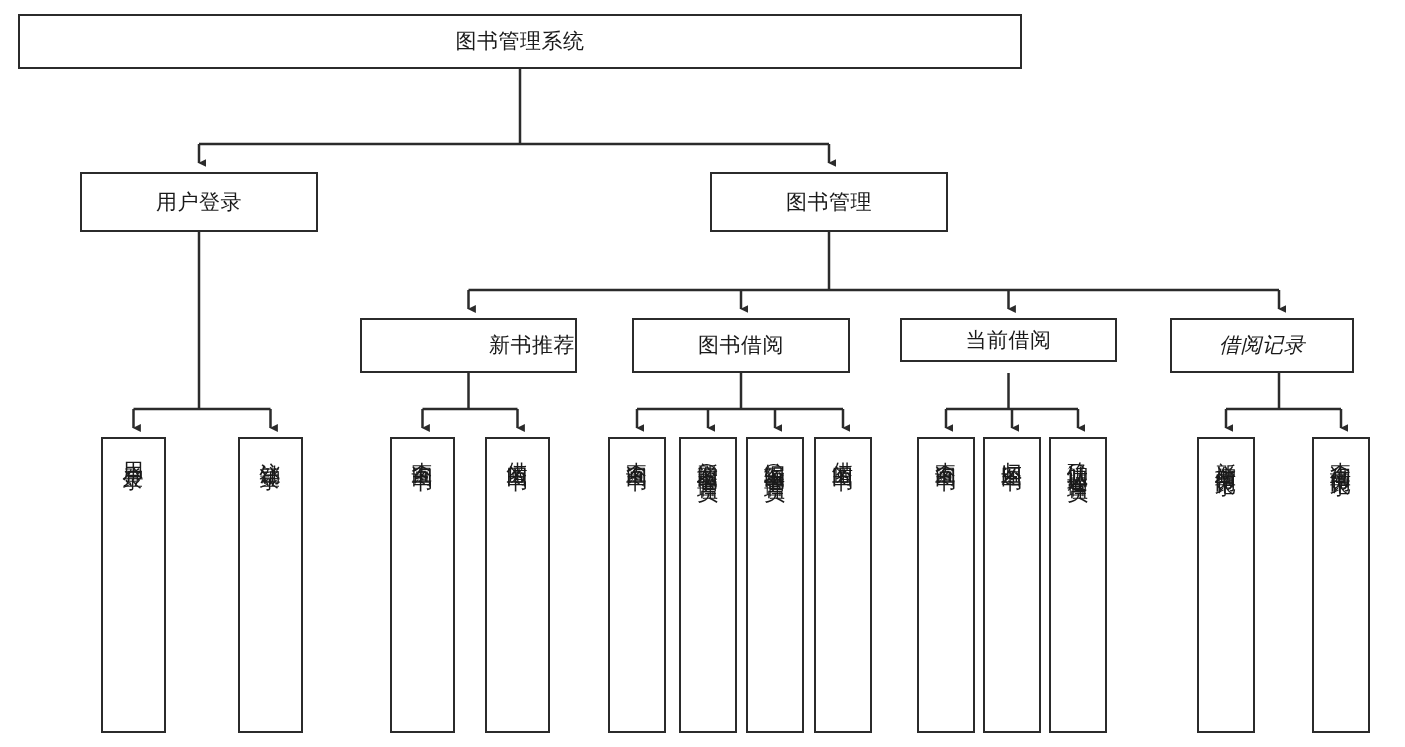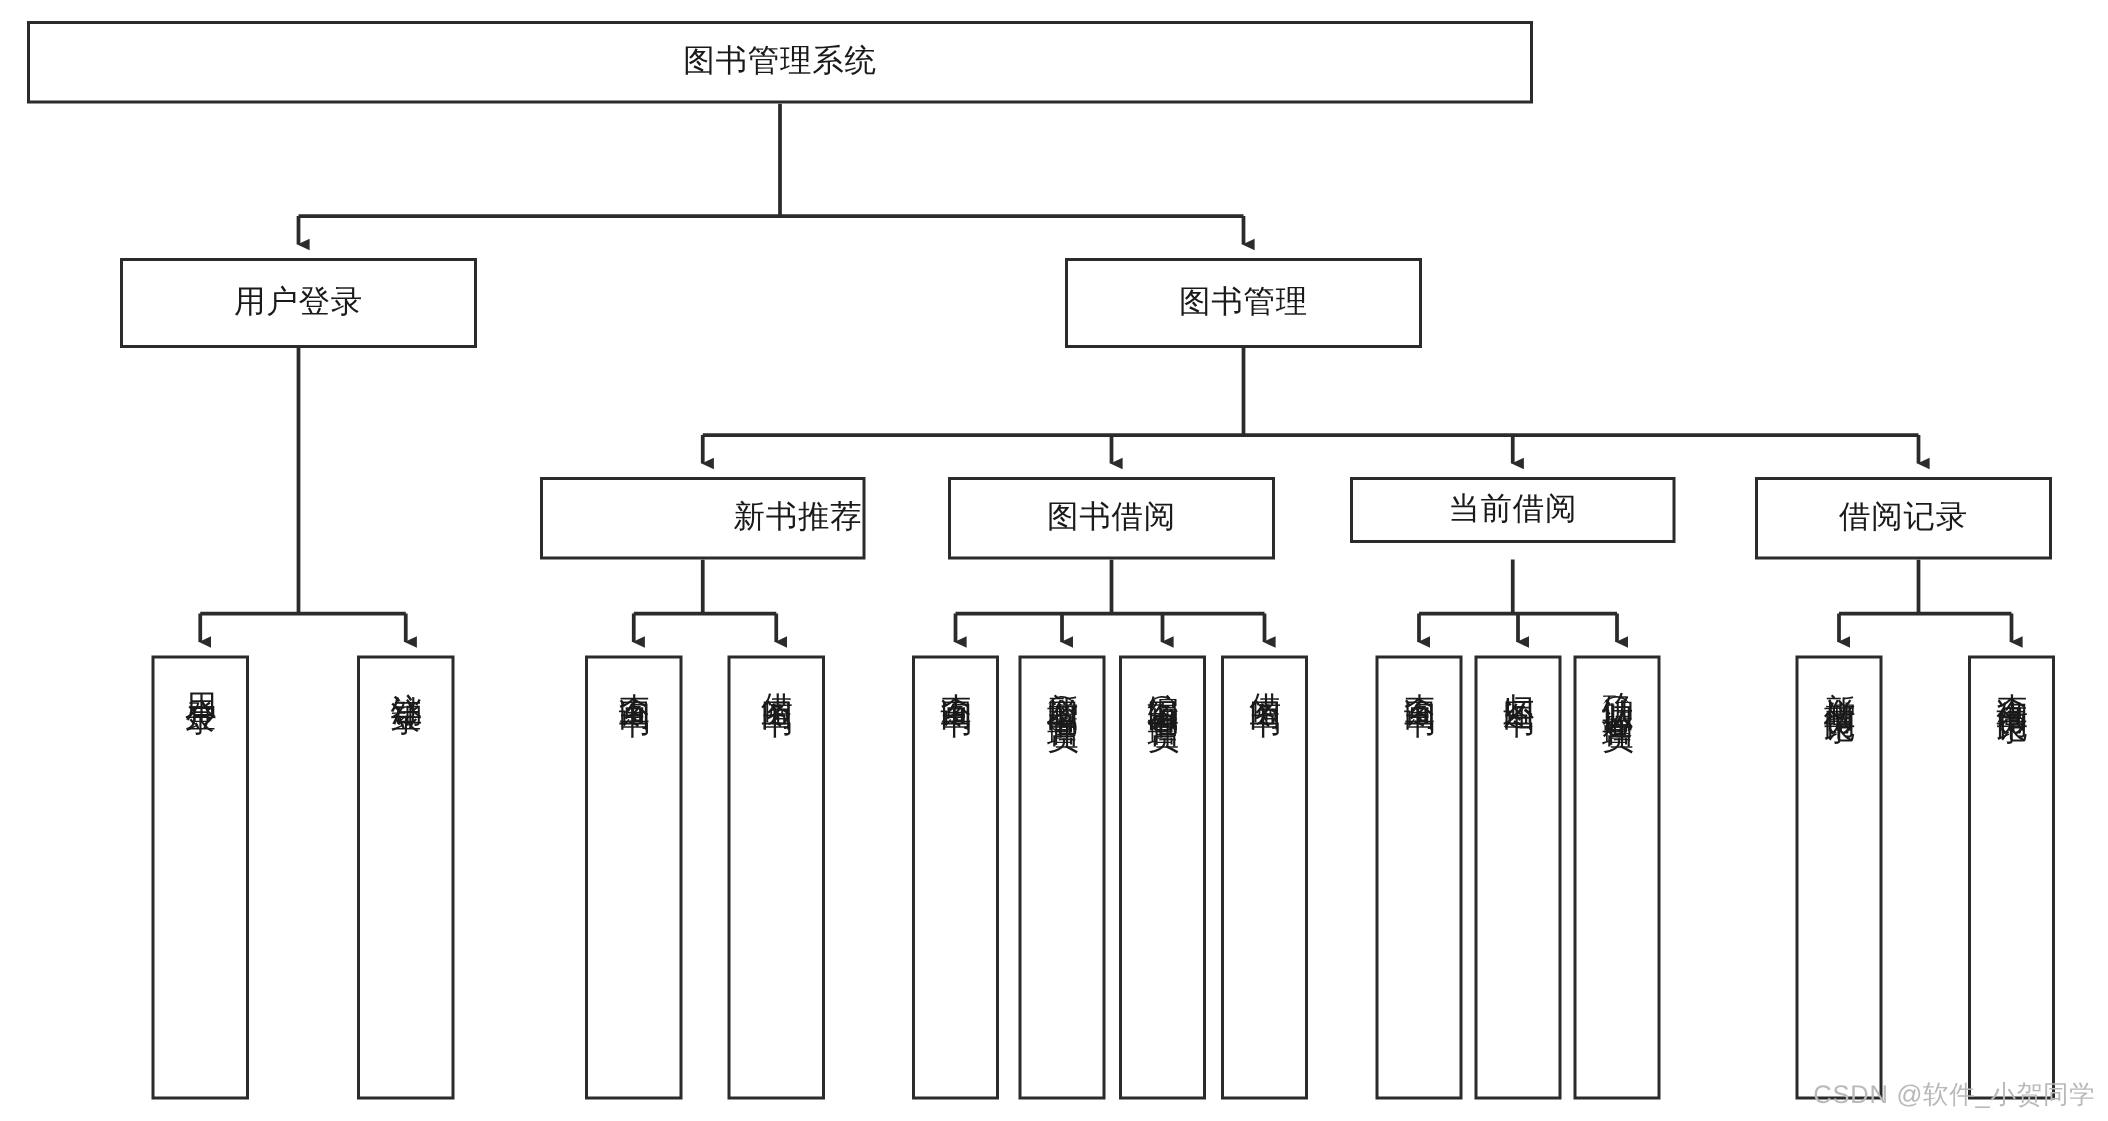--- a/index.html
+++ b/index.html
@@ -129,21 +129,21 @@
       </div>
       <div class="node" style="left: 360px; top: 318px; width: 217px; height: 55px; justify-content: flex-end;">
         <span class="node-label">新书推荐</span>
       </div>
       <div class="node" style="left: 632px; top: 318px; width: 218px; height: 55px; text-align: right;">
         <span class="node-label">图书借阅</span>
       </div>
       <div class="node" style="left: 900px; top: 318px; width: 217px; height: 44px;">
         <span class="node-label">当前借阅</span>
       </div>
-      <div class="node" style="left: 1170px; top: 318px; width: 198px; height: 55px;">
+      <div class="node" style="left: 1170px; top: 318px; width: 184px; height: 55px; font-style: italic;">
         <span class="node-label">借阅记录</span>
       </div>
       <div class="node vertical" style="left: 101px; top: 437px; width: 65px; height: 296px;">
         <span class="node-label">用户登录</span>
       </div>
       <div class="node vertical" style="left: 238px; top: 437px; width: 65px; height: 296px;">
         <span class="node-label">注销登录</span>
       </div>
       <div class="node vertical" style="left: 390px; top: 437px; width: 65px; height: 296px;">
         <span class="node-label">查询图书</span>
@@ -173,14 +173,13 @@
         <span class="node-label">确认归还（管理员）</span>
       </div>
       <div class="node vertical" style="left: 1197px; top: 437px; width: 58px; height: 296px;">
         <span class="node-label">新增借阅记录</span>
       </div>
       <div class="node vertical" style="left: 1312px; top: 437px; width: 58px; height: 296px;">
         <span class="node-label">查询借阅记录</span>
       </div>
     </div>
 
-  <div class="watermark">CSDN @软件_小贺同学</div>
 </div>
 
 </body></html>

